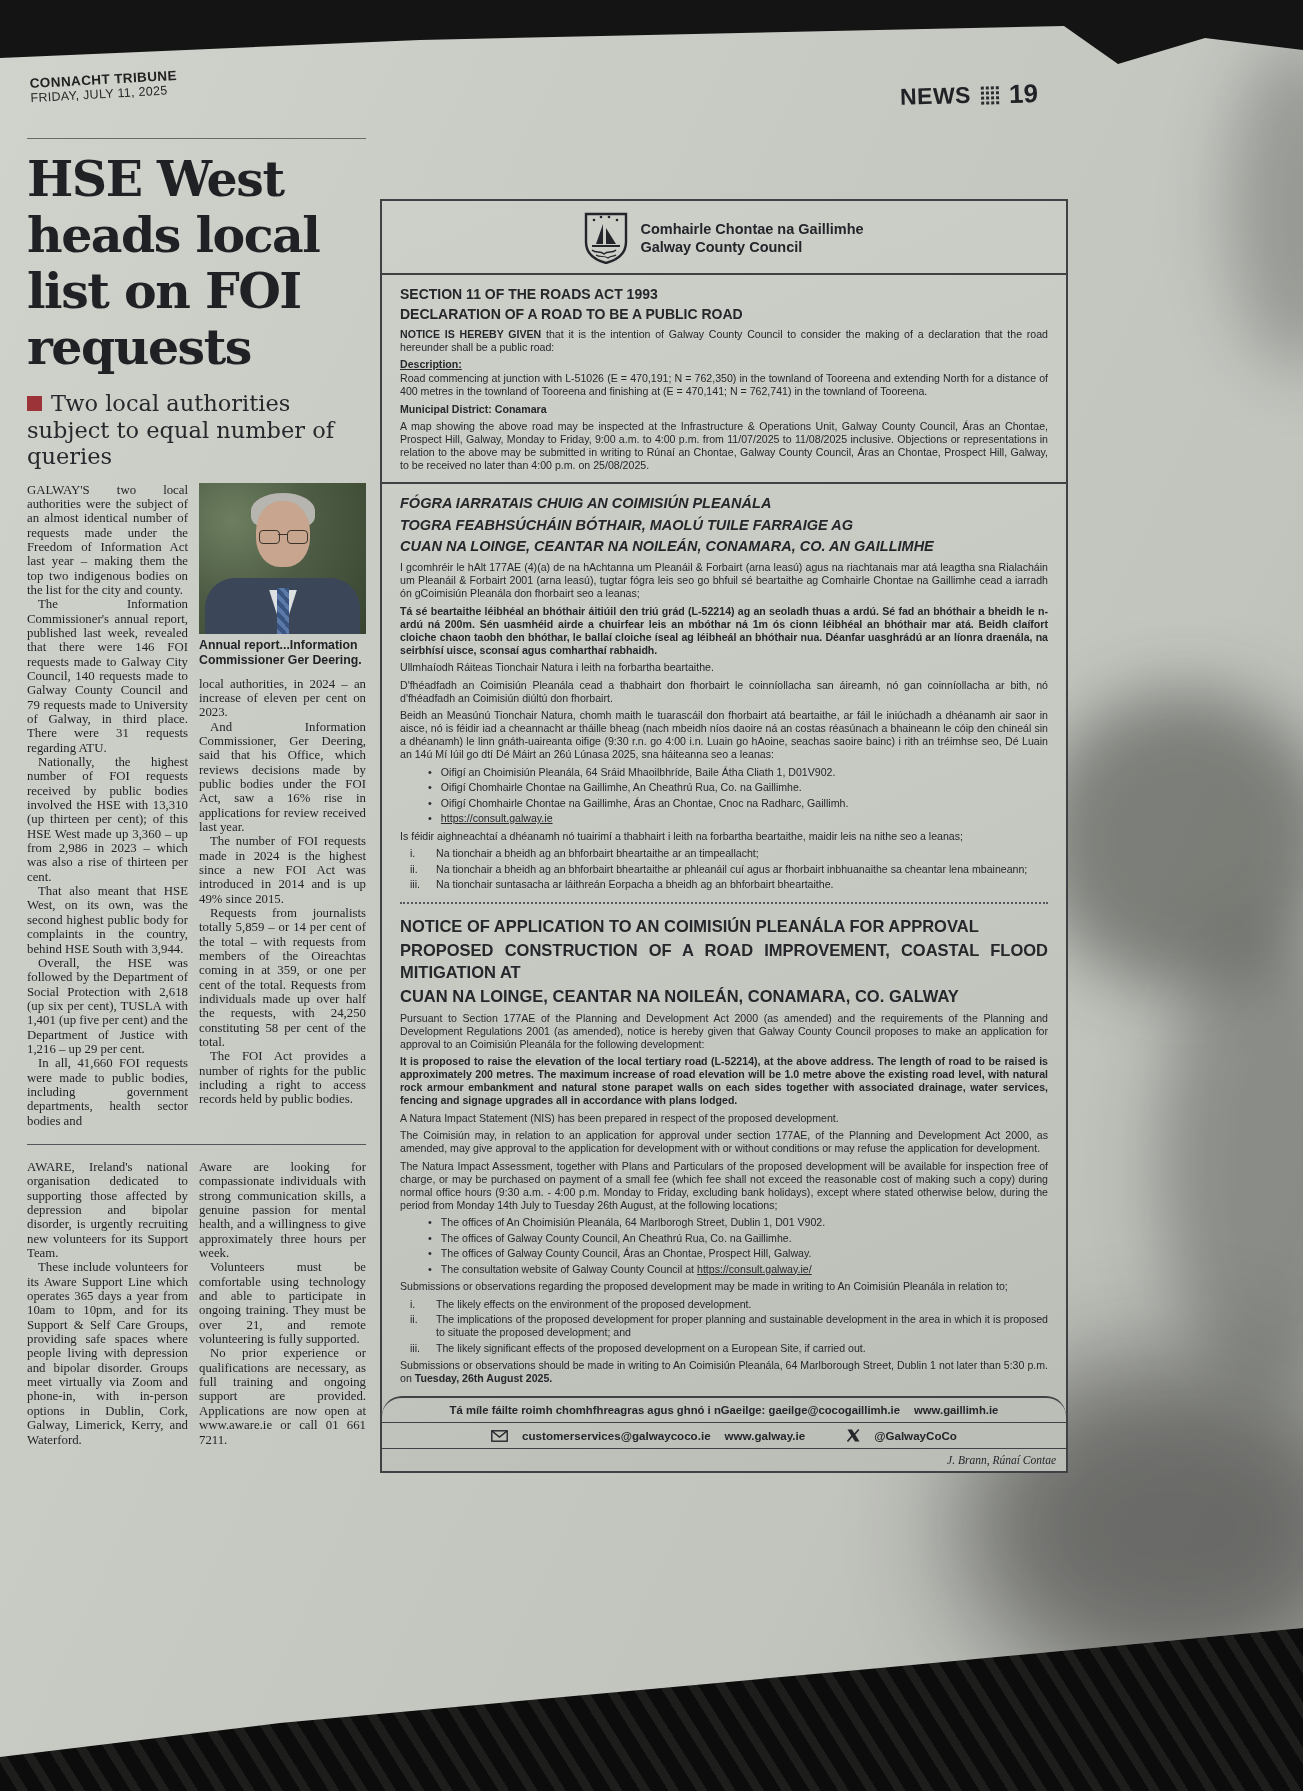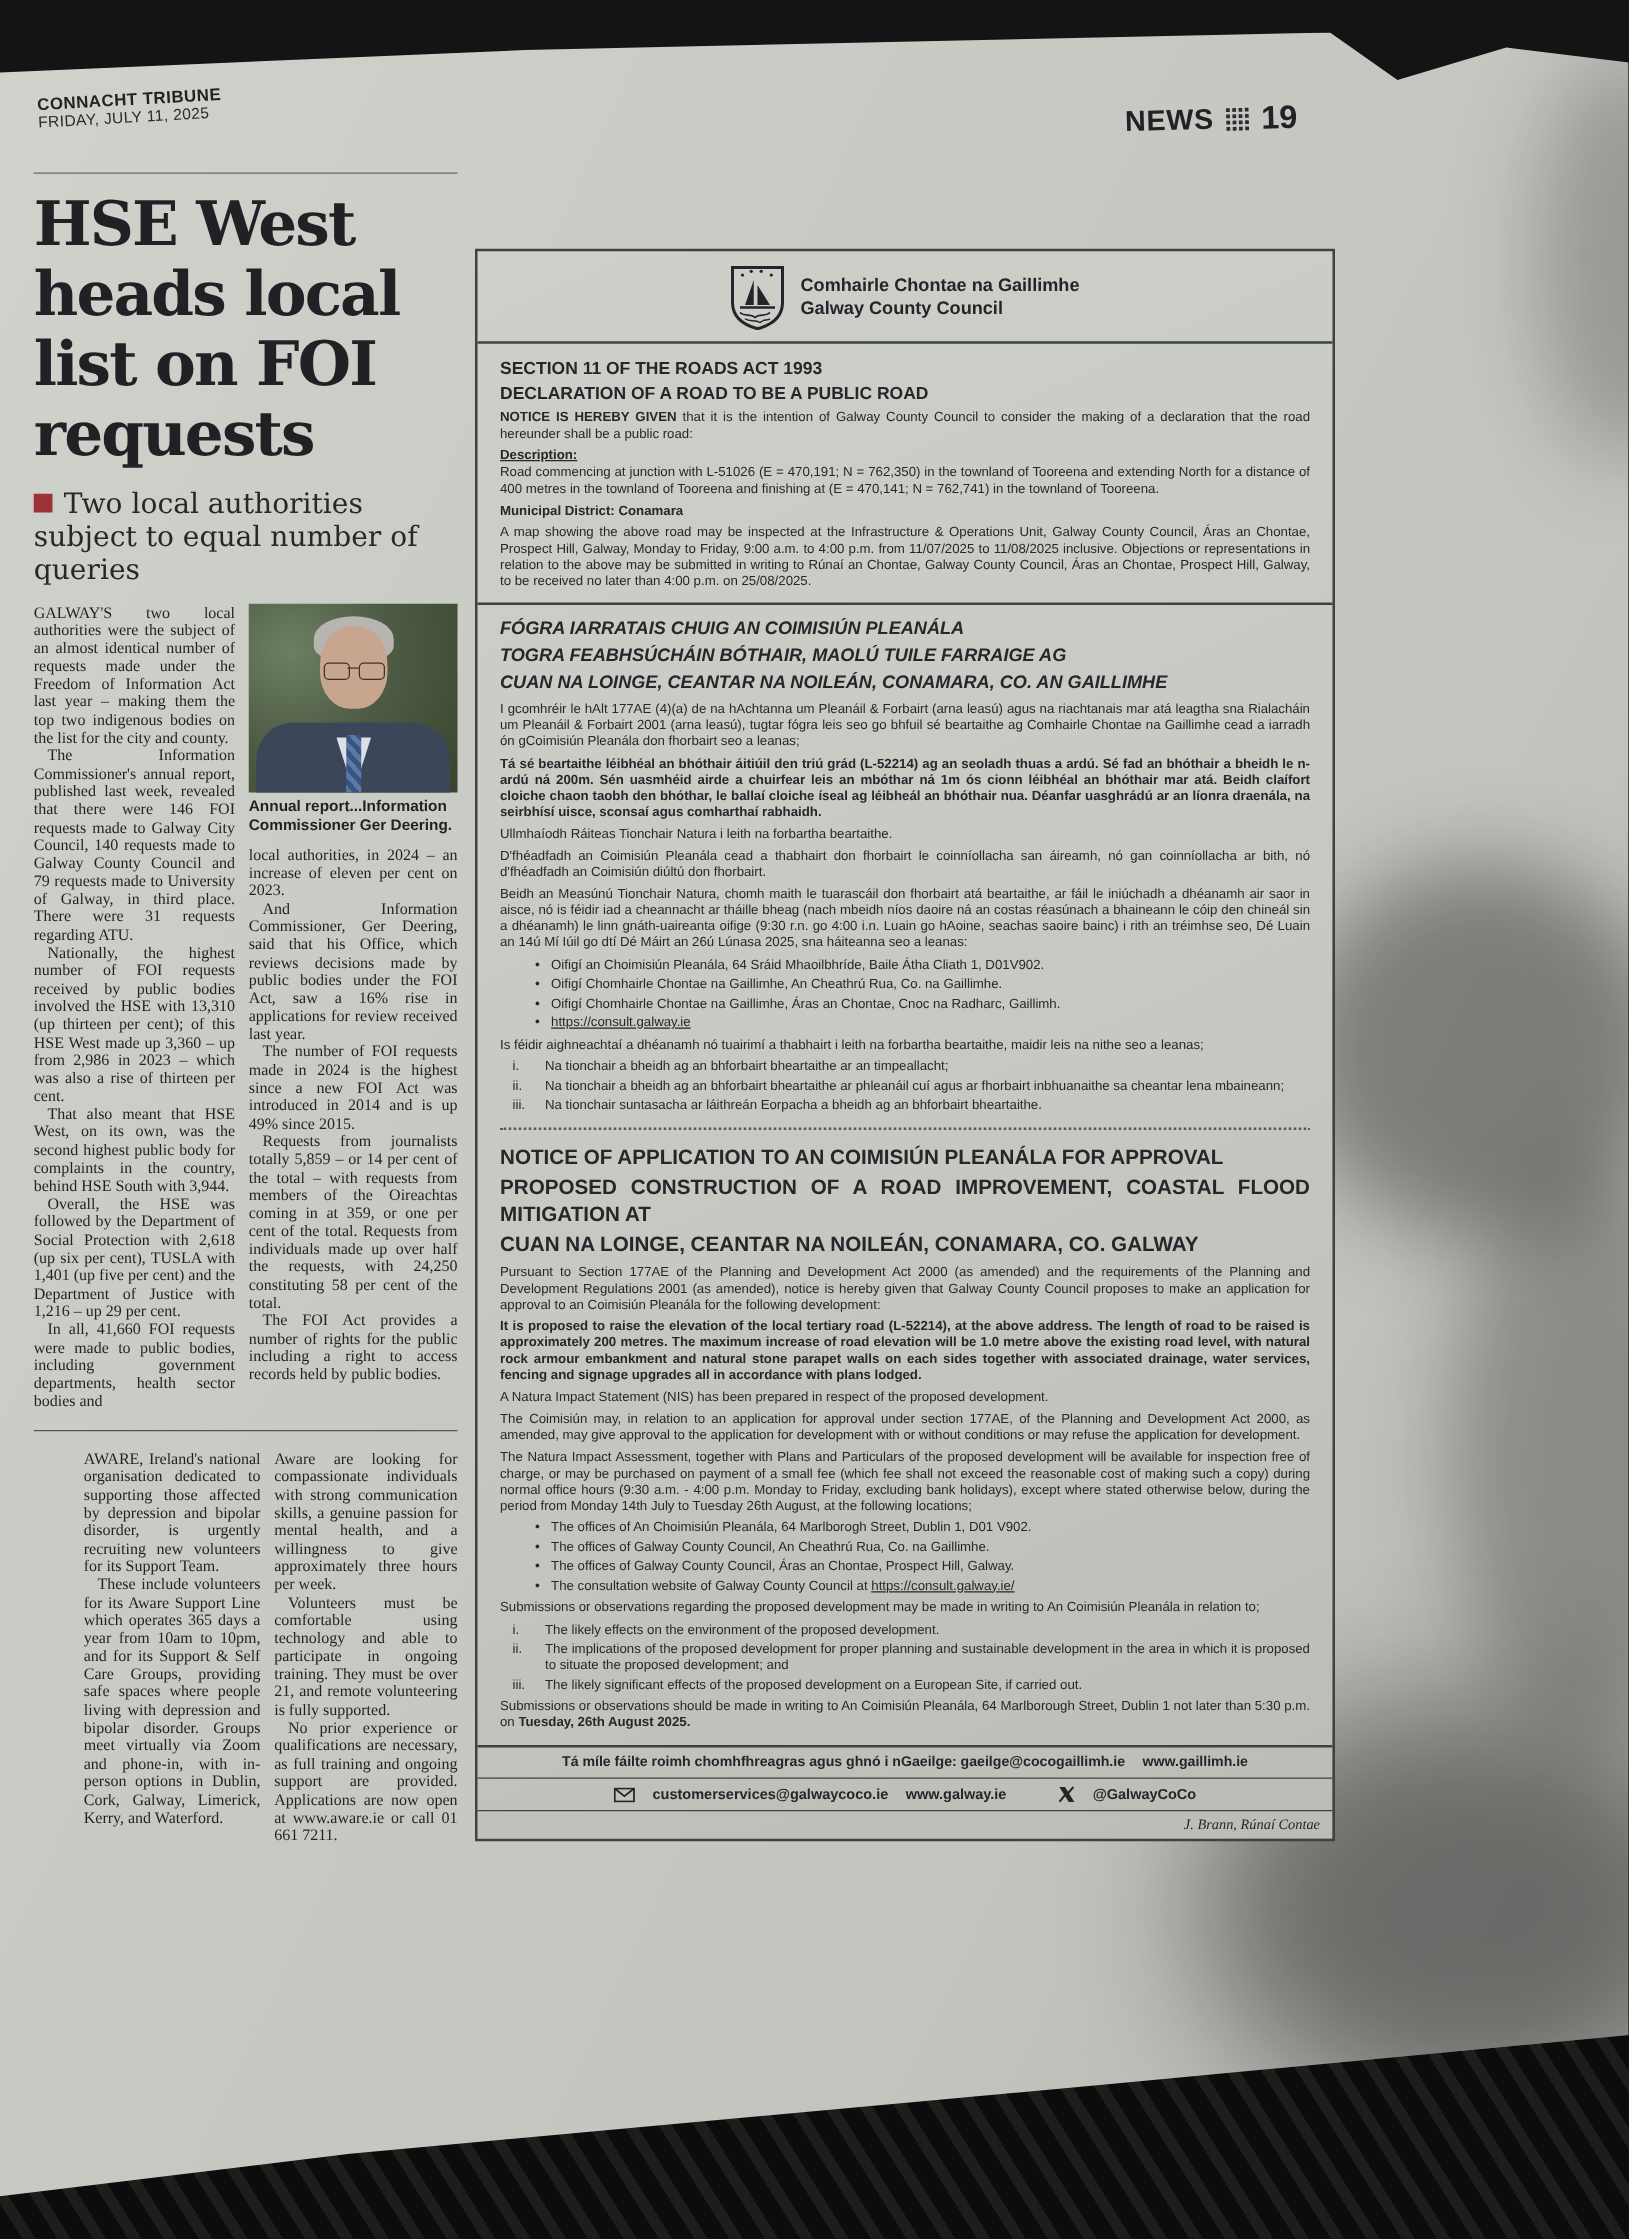--- a/index.html
+++ b/index.html
@@ -51,21 +51,21 @@
   .ph-gb{left:79px;top:51px;width:9px;height:1.6px;background:#3c342b;}
   .ph-suit{left:6px;bottom:-10px;width:155px;height:66px;background:#3b4659;border-radius:30px 30px 0 0;}
   .ph-shirt{left:70px;bottom:0;width:28px;height:44px;background:#dde0e2;clip-path:polygon(0 0,100% 0,50% 100%);}
   .ph-tie{left:78px;bottom:0;width:12px;height:46px;
           background:repeating-linear-gradient(48deg,#5b79a8 0 4px,#3a5480 4px 8px);}
 
   
   .aware-rule{border:0;border-top:1.6px solid #55565a;margin:16px 0 10px;}
   .h-aware{font-family:"DejaVu Serif",serif;font-weight:700;font-size:43px;line-height:50px;
            letter-spacing:-1px;color:#1f2125;margin:0;}
-  .aware .cols{margin-top:15px;margin-left:40px;}
+  .aware .cols{margin-top:15px;}
 
   
   .notice{position:absolute;left:380px;top:199px;width:684px;border:2px solid #3f4145;
           background:linear-gradient(155deg,#cdcfc9 0%,#c6c8c2 55%,#babcb6 100%);}
   .n-logo{display:flex;justify-content:center;align-items:center;gap:12px;padding:11px 0 9px;
           border-bottom:2px solid #3f4145;}
   .n-logo-text{font-weight:700;font-size:14.5px;line-height:18px;color:#23252a;}
   .n-body{padding:8px 18px 0;font-size:10.6px;line-height:13px;color:#25272b;}
   .n-body p{margin:4.5px 0;text-align:justify;}
   .ctr{text-align:center;}
@@ -75,21 +75,21 @@
   .hr-solid{border:0;border-top:2px solid #3f4145;margin:10px -18px;}
   .dotted{border:0;border-top:2.5px dotted #55575b;margin:11px 0;}
   .ir-t{font-weight:700;font-size:14.5px;line-height:19.5px;margin:2px 0 !important;font-style:italic;}
   .en-t{font-weight:700;font-size:16.5px;line-height:22px;margin:2px 0 !important;}
   .bul{display:flex;gap:9px;margin:2.5px 0 2.5px 28px;}
   .bul .dot{font-size:11px;}
   .rom{display:flex;margin:2.5px 0 2.5px 10px;}
   .rom .rn{width:26px;flex:none;}
   .rom .rtx{text-align:justify;}
   a, .link{color:#25272b;text-decoration:underline;}
-  .n-foot{border-top:2px solid #3f4145;margin-top:11px;}
+  .n-foot{border-top:2px solid #3f4145;margin-top:11px;border-radius:20px;}
   .nf-row1{padding:6px 10px;text-align:center;font-weight:700;font-size:11.3px;color:#23252a;}
   .nf-row2{border-top:1.6px solid #3f4145;padding:6px 10px;display:flex;justify-content:center;
            align-items:center;gap:14px;font-weight:700;font-size:11.6px;}
   .nf-row3{border-top:1.6px solid #3f4145;padding:5px 10px;text-align:right;
            font-family:"Liberation Serif",serif;font-style:italic;font-size:11.5px;}
   .sp{display:inline-block;width:14px;}
   svg{display:block;}
 </style>
 </head>
 <body>

